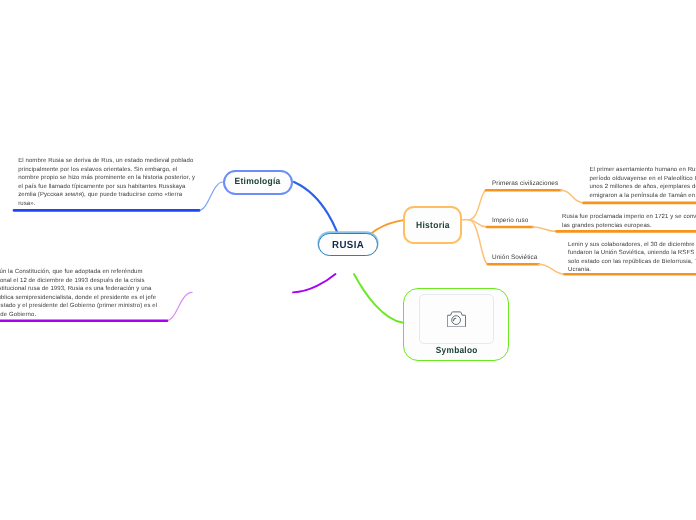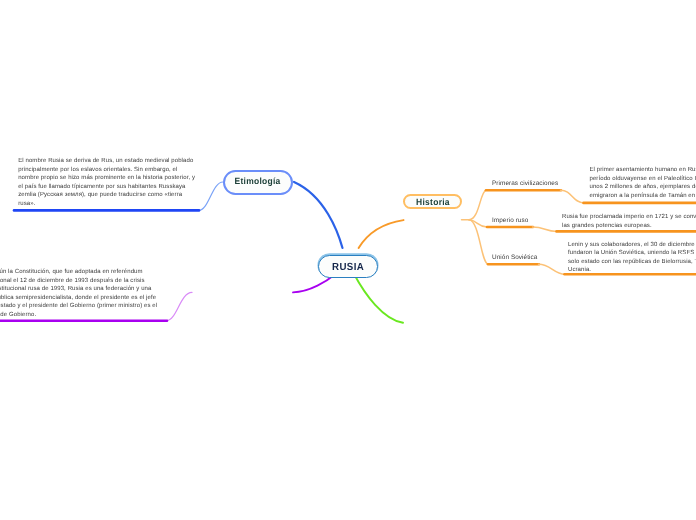--- a/index.html
+++ b/index.html
@@ -6,28 +6,28 @@
   *{-webkit-font-smoothing:antialiased;text-rendering:geometricPrecision;}
   #stage{will-change:transform;}
   body{width:696px;height:520px;background:#ffffff;font-family:"Liberation Sans",sans-serif;overflow:hidden;}
   #stage{position:relative;width:696px;height:520px;background:#fff;}
   svg.edges{position:absolute;left:0;top:0;width:696px;height:520px;pointer-events:none;}
 
   .node{position:absolute;display:flex;align-items:center;justify-content:center;
         background:#fcfdfc;box-sizing:border-box;border-style:solid;}
   .node span{white-space:nowrap;font-weight:bold;color:#1d4038;letter-spacing:.3px;display:inline-block;transform:scaleX(.94);}
 
-  #n-root{left:318.4px;top:255px;width:59.5px;height:23.2px;border-width:1.4px;border-color:#2a7fc0;border-radius:11.7px;
+  #n-root{left:318.4px;top:233px;width:59.5px;height:23.2px;border-width:1.4px;border-color:#2a7fc0;border-radius:11.7px;
           box-shadow:0 -1.3px 0 .55px rgba(134,193,232,.95);}
   #n-root span{color:#14264a;font-size:10.3px;letter-spacing:.45px;position:relative;top:.5px;}
 
   #n-etim{left:223px;top:169.8px;width:70px;height:24.8px;border-width:2px;border-color:#6b8ef9;border-radius:12.4px;align-items:center;}
   #n-etim span{font-size:9px;position:relative;top:-1.2px;}
 
-  #n-hist{left:403px;top:194px;width:59.4px;height:15px;border-width:2.2px;border-color:#ffbe62;border-radius:10.8px;}
+  #n-hist{left:403px;top:206px;width:59.4px;height:38px;border-width:2.2px;border-color:#ffbe62;border-radius:10.8px;}
   #n-hist span{font-size:9px;}
 
   #n-gob{left:190.9px;top:281.2px;width:102.75px;height:22.4px;border-width:1.8px;border-color:#a800f0;border-radius:11px;}
   #n-gob span{font-size:8.9px;letter-spacing:.15px;}
 
   #n-sym{left:402.8px;top:287.6px;width:106.4px;height:73.4px;border-width:1.8px;border-color:#6ae820;border-radius:15px;
          display:block;}
   .sym-img{position:absolute;left:15.6px;top:5.2px;width:72.8px;height:47.8px;border:1px solid #e7eaec;border-radius:5px;
            display:flex;align-items:center;justify-content:center;}
   .sym-label{position:absolute;left:1.5px;right:0;top:56.5px;text-align:center;font-size:9px;font-weight:bold;color:#1d4038;letter-spacing:.3px;}
@@ -77,20 +77,32 @@
 
   <div class="node" id="n-root">
     <span>RUSIA</span>
   </div>
   <div class="node" id="n-etim">
     <span>Etimología</span>
   </div>
   <div class="node" id="n-hist">
     <span>Historia</span>
   </div>
+  <div class="node" id="n-sym">
+    <div class="sym-img">
+      <svg class="cam" width="18.8" height="16.2" viewBox="0 0 24 20.7">
+        <path d="M1.25,5.4 h3.35 l1.45,-3.45 a1.3,1.3 0 0 1 1.2,-0.8 h9.5 a1.3,1.3 0 0 1 1.2,0.8
+                 l1.45,3.45 h3.35 a1.0,1.0 0 0 1 1,1 v13 a1.0,1.0 0 0 1 -1,1
+                 h-21.5 a1.0,1.0 0 0 1 -1,-1 v-13 a1.0,1.0 0 0 1 1,-1 z" fill="none" stroke="#5b6271" stroke-width="1.2" stroke-linejoin="round"></path>
+        <circle cx="11.6" cy="11.6" r="5.6" fill="none" stroke="#5b6271" stroke-width="1.2"></circle>
+        <path d="M8.3,12.4 a3.2,3.2 0 0 1 3.0,-3.1" fill="none" stroke="#5b6271" stroke-width="1.3" stroke-linecap="round"></path>
+      </svg>
+    </div>
+    <div class="sym-label"><span>Symbaloo</span></div>
+  </div>
 
   <div class="para" id="p-etim" style="left:18.2px;top:157.3px;width:177px;">El nombre Rusia se deriva de Rus, un estado medieval poblado principalmente por los eslavos orientales. Sin embargo, el nombre propio se hizo más prominente en la historia posterior, y el país fue llamado típicamente por sus habitantes Russkaya zemlia (Русская земля), que puede traducirse como «tierra rusa».</div>
   <div class="para" id="p-gob" style="left:-11.5px;top:268.3px;width:170px;">Según la Constitución, que fue adoptada en referéndum nacional el 12 de diciembre de 1993 después de la crisis constitucional rusa de 1993, Rusia es una federación y una república semipresidencialista, donde el presidente es el jefe de estado y el presidente del Gobierno (primer ministro) es el jefe de Gobierno.</div>
 
   <div class="lbl" style="left:492px;top:179.6px;">Primeras civilizaciones</div>
   <div class="lbl" style="left:492px;top:216.5px;">Imperio ruso</div>
   <div class="lbl" style="left:492px;top:253.6px;">Unión Soviética</div>
 
   <div class="para" style="left:589.5px;top:166.3px;width:152px;">El primer asentamiento humano en Rusia data del período olduvayense en el Paleolítico Inferior. Hace unos 2 millones de años, ejemplares de Homo erectus emigraron a la península de Tamán en el sur de Rusia.</div>
   <div class="para" style="left:562px;top:213.2px;width:176px;">Rusia fue proclamada imperio en 1721 y se convirtió en una de las grandes potencias europeas.</div>

